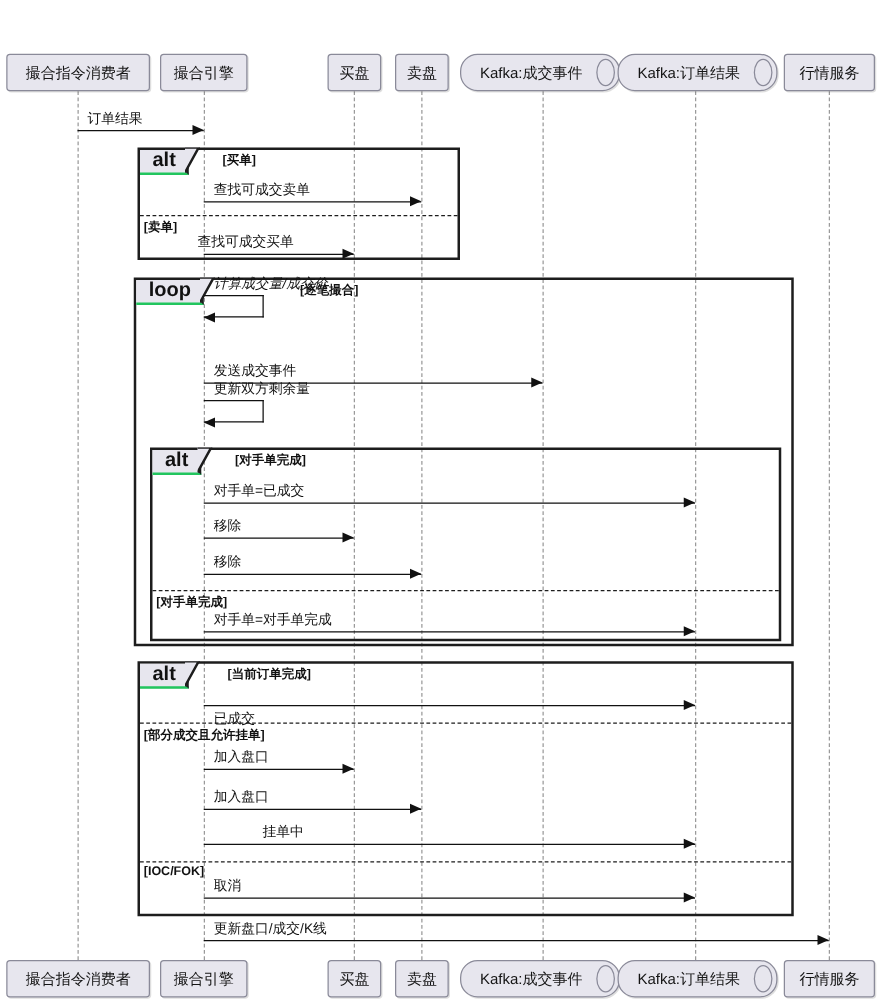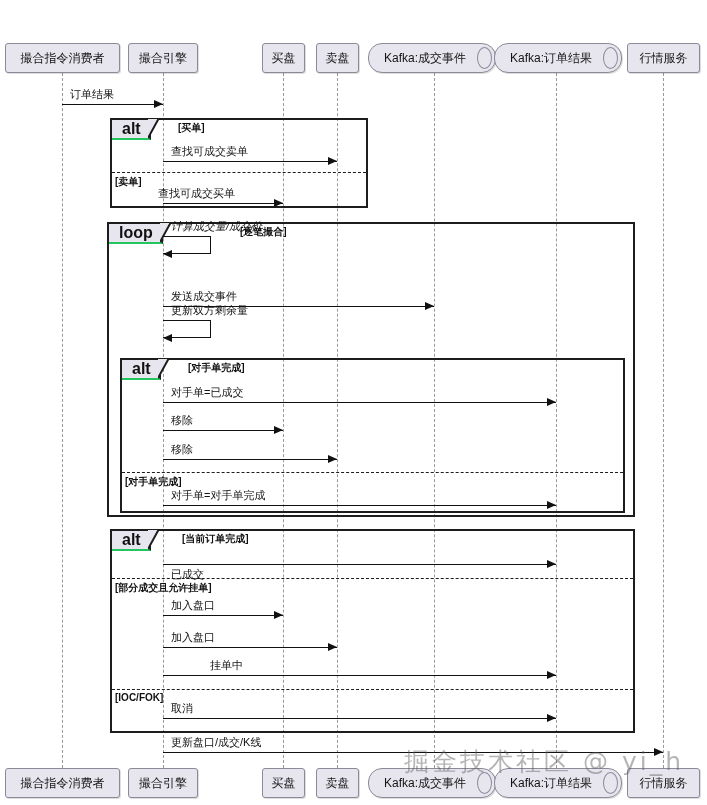--- a/index.html
+++ b/index.html
@@ -301,15 +301,14 @@
       </div>
       <div class="participant queue" style="left: 494px; top: 768px; width: 128px; height: 30px; padding-right: 14px;">
         <span>Kafka:订单结果</span>
         <span class="qarc"></span>
       </div>
       <div class="participant" style="left: 627px; top: 768px; width: 73px; height: 30px;">
         <span>行情服务</span>
       </div>
     </div>
 
-  <div class="watermark" style="left: 404px; top: 745px;">掘金技术社区 @ yi_h</div>
 
 </div>
 
 </body></html>

